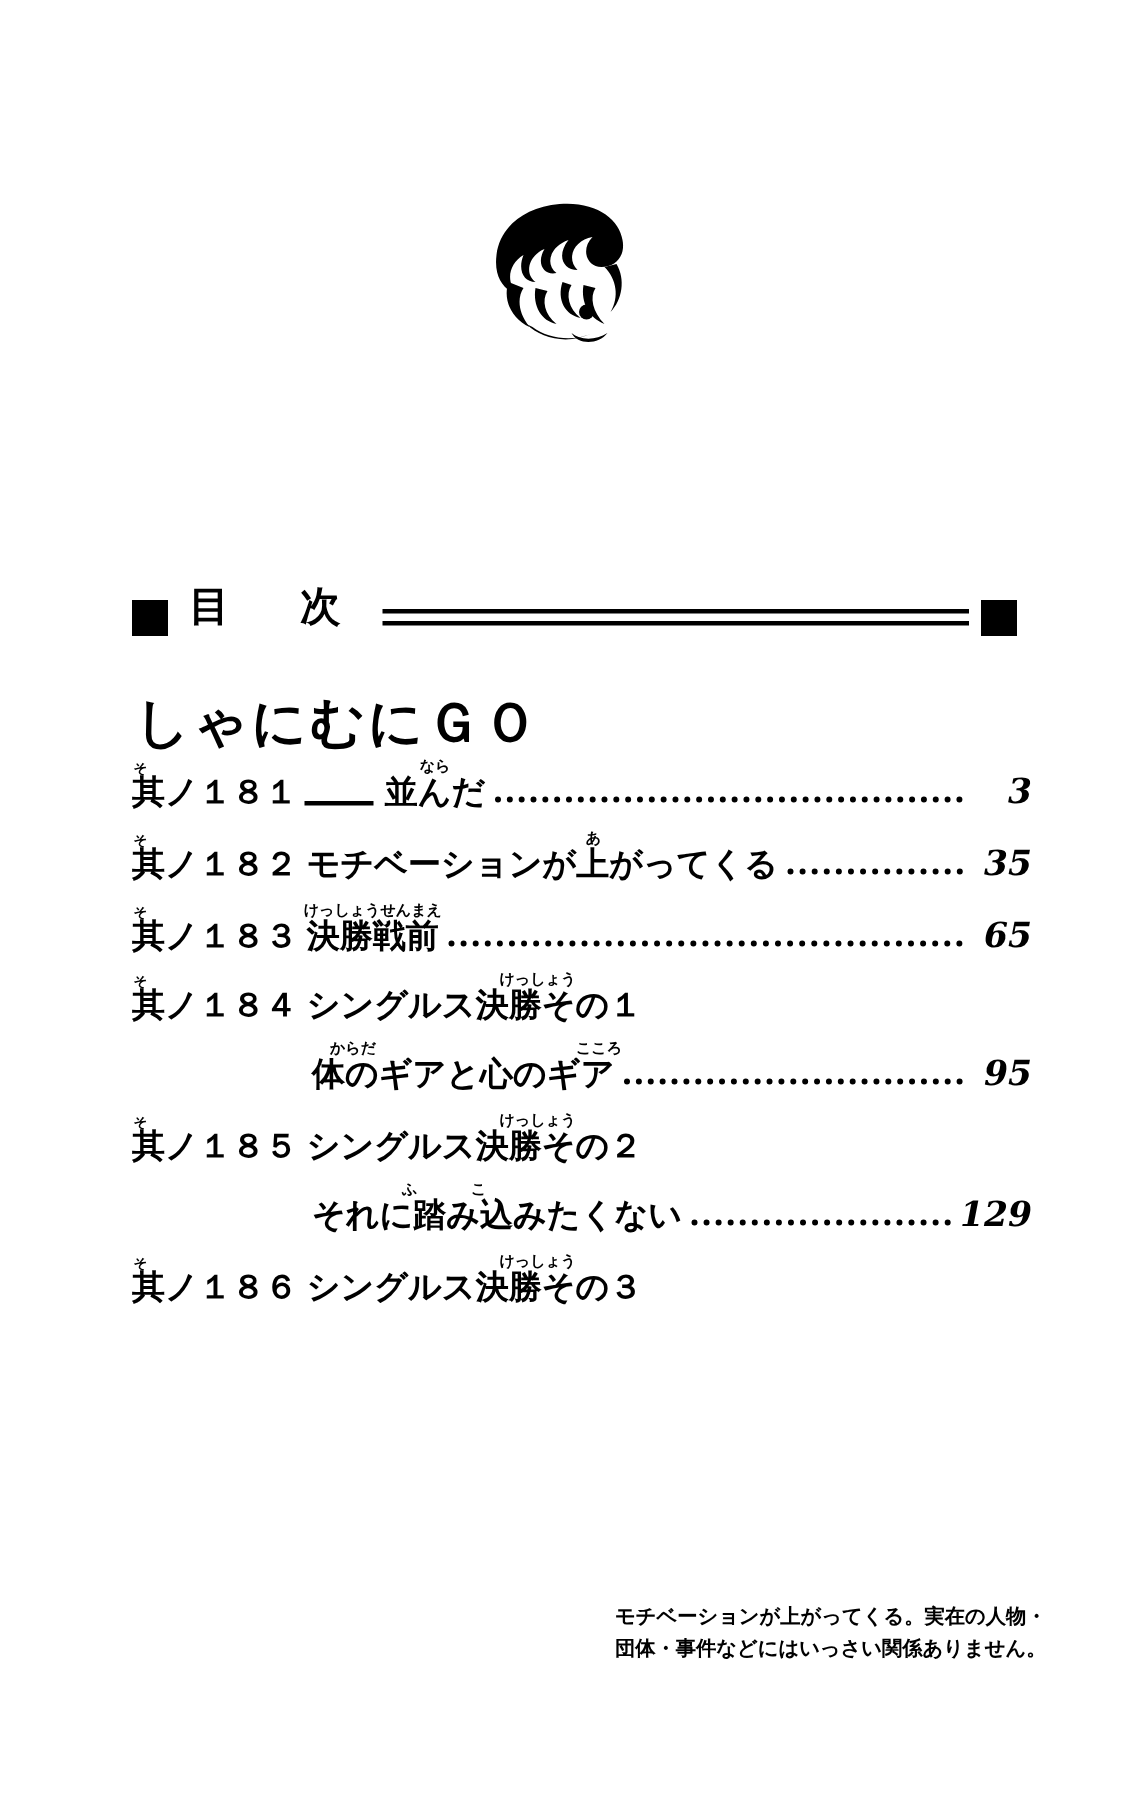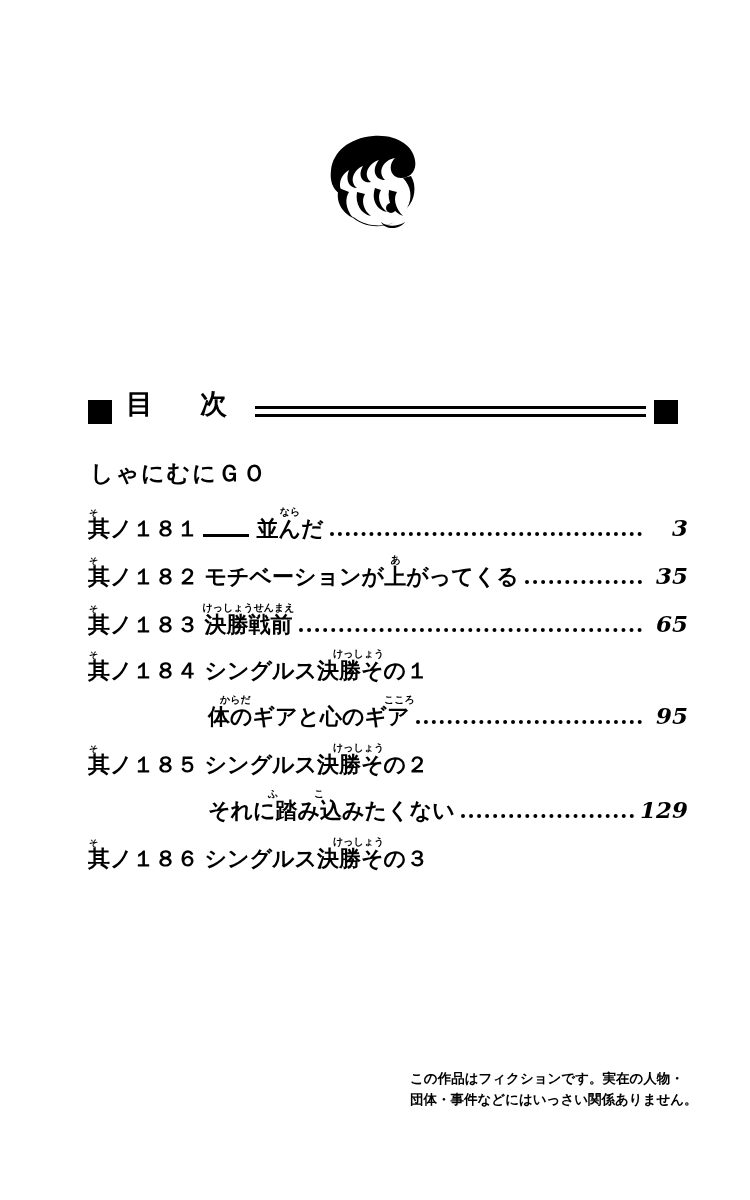--- a/index.html
+++ b/index.html
@@ -69,21 +69,21 @@
     background: #000;
   }
   .rule-stack::before { top: 0px; }
   .rule-stack::after  { top: 8px; }
 
   
   .series-title {
     position: absolute;
     top: 458px;
     left: 90px;
-    font-size: 23px;
+    font-size: 36px;
     font-weight: bold;
     letter-spacing: 2px;
   }
 
   
   .toc-list {
     position: absolute;
     top: 516px;
     left: 88px;
     width: 600px;
@@ -303,15 +303,15 @@
       </span>
       <span class="title">
         <span class="rb"><span class="rt" style="left:auto; right:44px; transform:none;">けっしょう</span><span>シングルス決勝その３</span></span>
       </span>
     </div>
   </div>
 
 </div>
 
 <div class="footnote">
-  <div>この作品はフィクションです。実在の人物・</div>
+  <div>モチベーションが上がってくる。実在の人物・</div>
   <div>団体・事件などにはいっさい関係ありません。</div>
 </div>
 
 </body></html>

